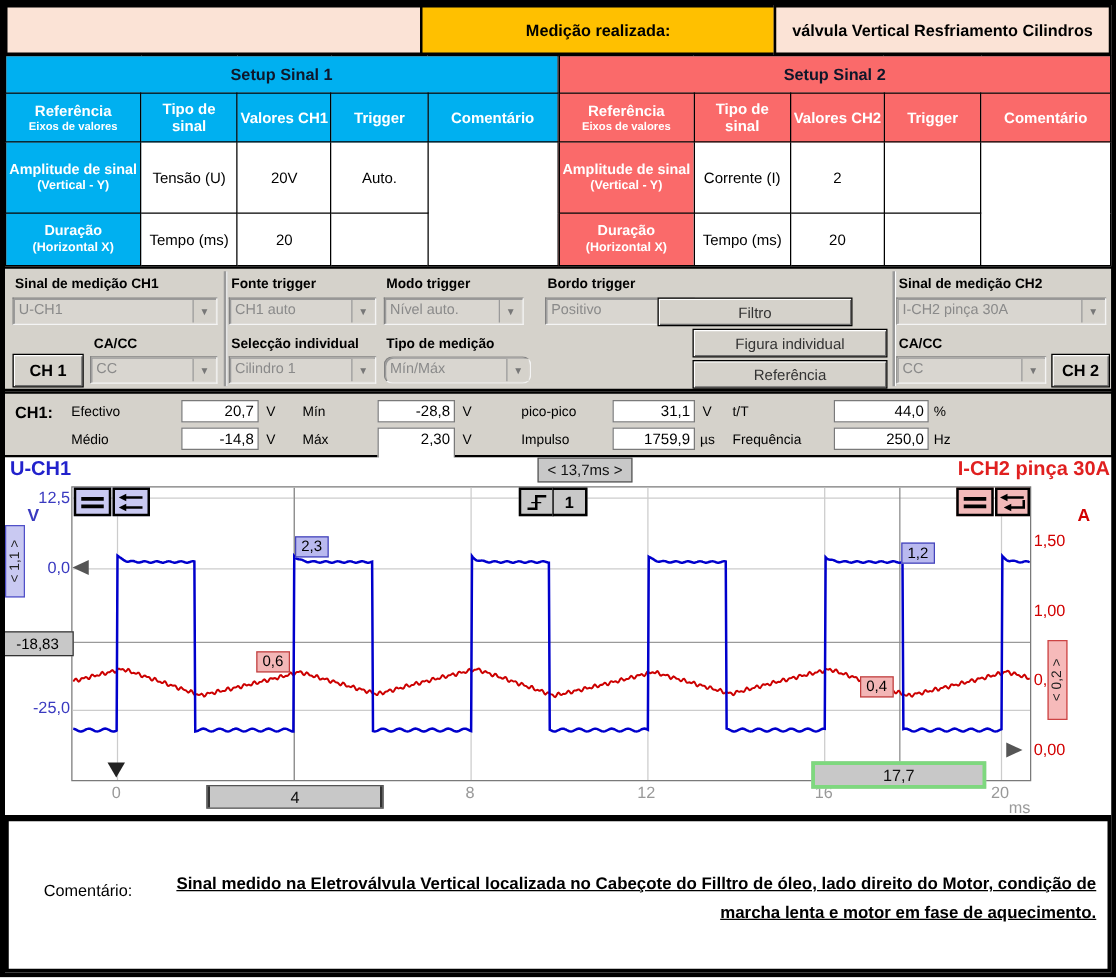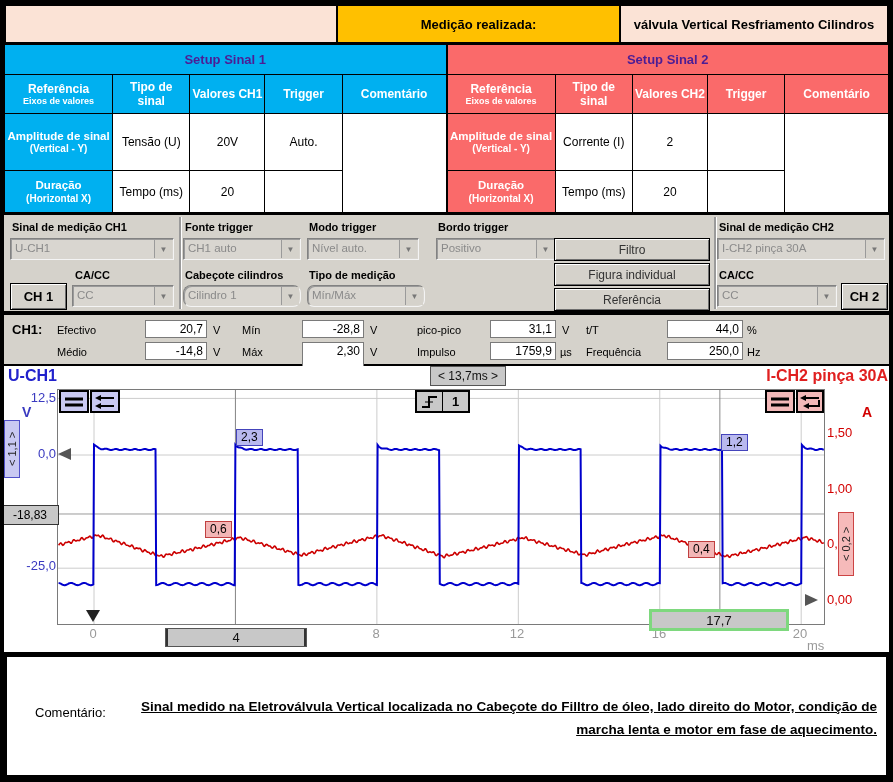--- a/index.html
+++ b/index.html
@@ -10,21 +10,21 @@
   .hdr-row{position:absolute;left:4px;top:4px;width:885px;height:40px;display:flex;}
   .hdr-box{border:2px solid #000;background:#fbe3d6;display:flex;align-items:center;justify-content:center;
            font-size:13px;font-weight:bold;box-sizing:border-box;}
   .hdr-b1{width:334px;}
   .hdr-b2{width:285px;margin-left:-2px;background:#ffc000;}
   .hdr-b3{flex:1;margin-left:-2px;}
   
   .tables{position:absolute;left:4px;top:44px;width:885px;height:169px;display:flex;}
   table.setup{width:50%;border-collapse:collapse;table-layout:fixed;}
   table.setup td{border:1px solid #000;text-align:center;vertical-align:middle;font-size:12px;padding:0;}
-  table.setup .ttl{height:28px;font-size:13px;font-weight:bold;color:#4c1d95;}
+  table.setup .ttl{height:28px;font-size:13px;font-weight:bold;color:#0f172a;}
   table.setup .colhead td{height:38px;font-weight:bold;color:#fff;font-size:12px;}
   table.setup .colhead .sub{font-size:9px;font-weight:bold;}
   .t1 .acc{background:#00b0f0;color:#fff;font-weight:bold;}
   .t2 .acc{background:#fa6a6a;color:#fff;font-weight:bold;}
   table.setup .refcell{font-size:11.5px;line-height:1.25;}
   table.setup .refcell .sub{font-size:10px;}
   .r1 td{height:55px;background:#fff;}
   .r2 td{height:40px;background:#fff;}
   
   .panel{position:absolute;background:#d5d2cb;border:2px solid #000;box-sizing:border-box;}
@@ -205,22 +205,22 @@
     <div class="combo" style="left:68px;top:70px;width:102px;">
       <span class="cv">CC</span>
       <span class="da">▼</span>
     </div>
 
     <div class="lbl" style="left:181px;top:6px;">Fonte trigger</div>
     <div class="combo" style="left:179px;top:23px;width:118px;">
       <span class="cv">CH1 auto</span>
       <span class="da">▼</span>
     </div>
-    <div class="lbl" style="left:181px;top:54px;">Cabeçote cilindros</div>
-    <div class="combo" style="left:179px;top:70px;width:118px;border-radius:8px;">
+    <div class="lbl" style="left:181px;top:54px;">Selecção individual</div>
+    <div class="combo" style="left:179px;top:70px;width:118px;">
       <span class="cv">Cilindro 1</span>
       <span class="da">▼</span>
     </div>
 
     <div class="lbl" style="left:305px;top:6px;">Modo trigger</div>
     <div class="combo" style="left:303px;top:23px;width:112px;">
       <span class="cv">Nível auto.</span>
       <span class="da">▼</span>
     </div>
     <div class="lbl" style="left:305px;top:54px;">Tipo de medição</div>
@@ -228,21 +228,21 @@
       <span class="cv">Mín/Máx</span>
       <span class="da">▼</span>
     </div>
 
     <div class="lbl" style="left:434px;top:6px;">Bordo trigger</div>
     <div class="combo" style="left:432px;top:23px;width:120px;">
       <span class="cv">Positivo</span>
       <span class="da">▼</span>
     </div>
 
-    <div class="btn" style="left:550px;top:23px;width:156px;height:23px;">Filtro</div>
+    <div class="btn" style="left:522px;top:23px;width:156px;height:23px;">Filtro</div>
     <div class="btn" style="left:550px;top:48px;width:156px;height:23px;">Figura individual</div>
     <div class="btn" style="left:550px;top:73px;width:156px;height:23px;">Referência</div>
 
     <div class="lbl" style="left:715px;top:6px;">Sinal de medição CH2</div>
     <div class="combo" style="left:713px;top:23px;width:168px;">
       <span class="cv">I-CH2 pinça 30A</span>
       <span class="da">▼</span>
     </div>
     <div class="lbl" style="left:715px;top:54px;">CA/CC</div>
     <div class="combo" style="left:713px;top:70px;width:120px;">

